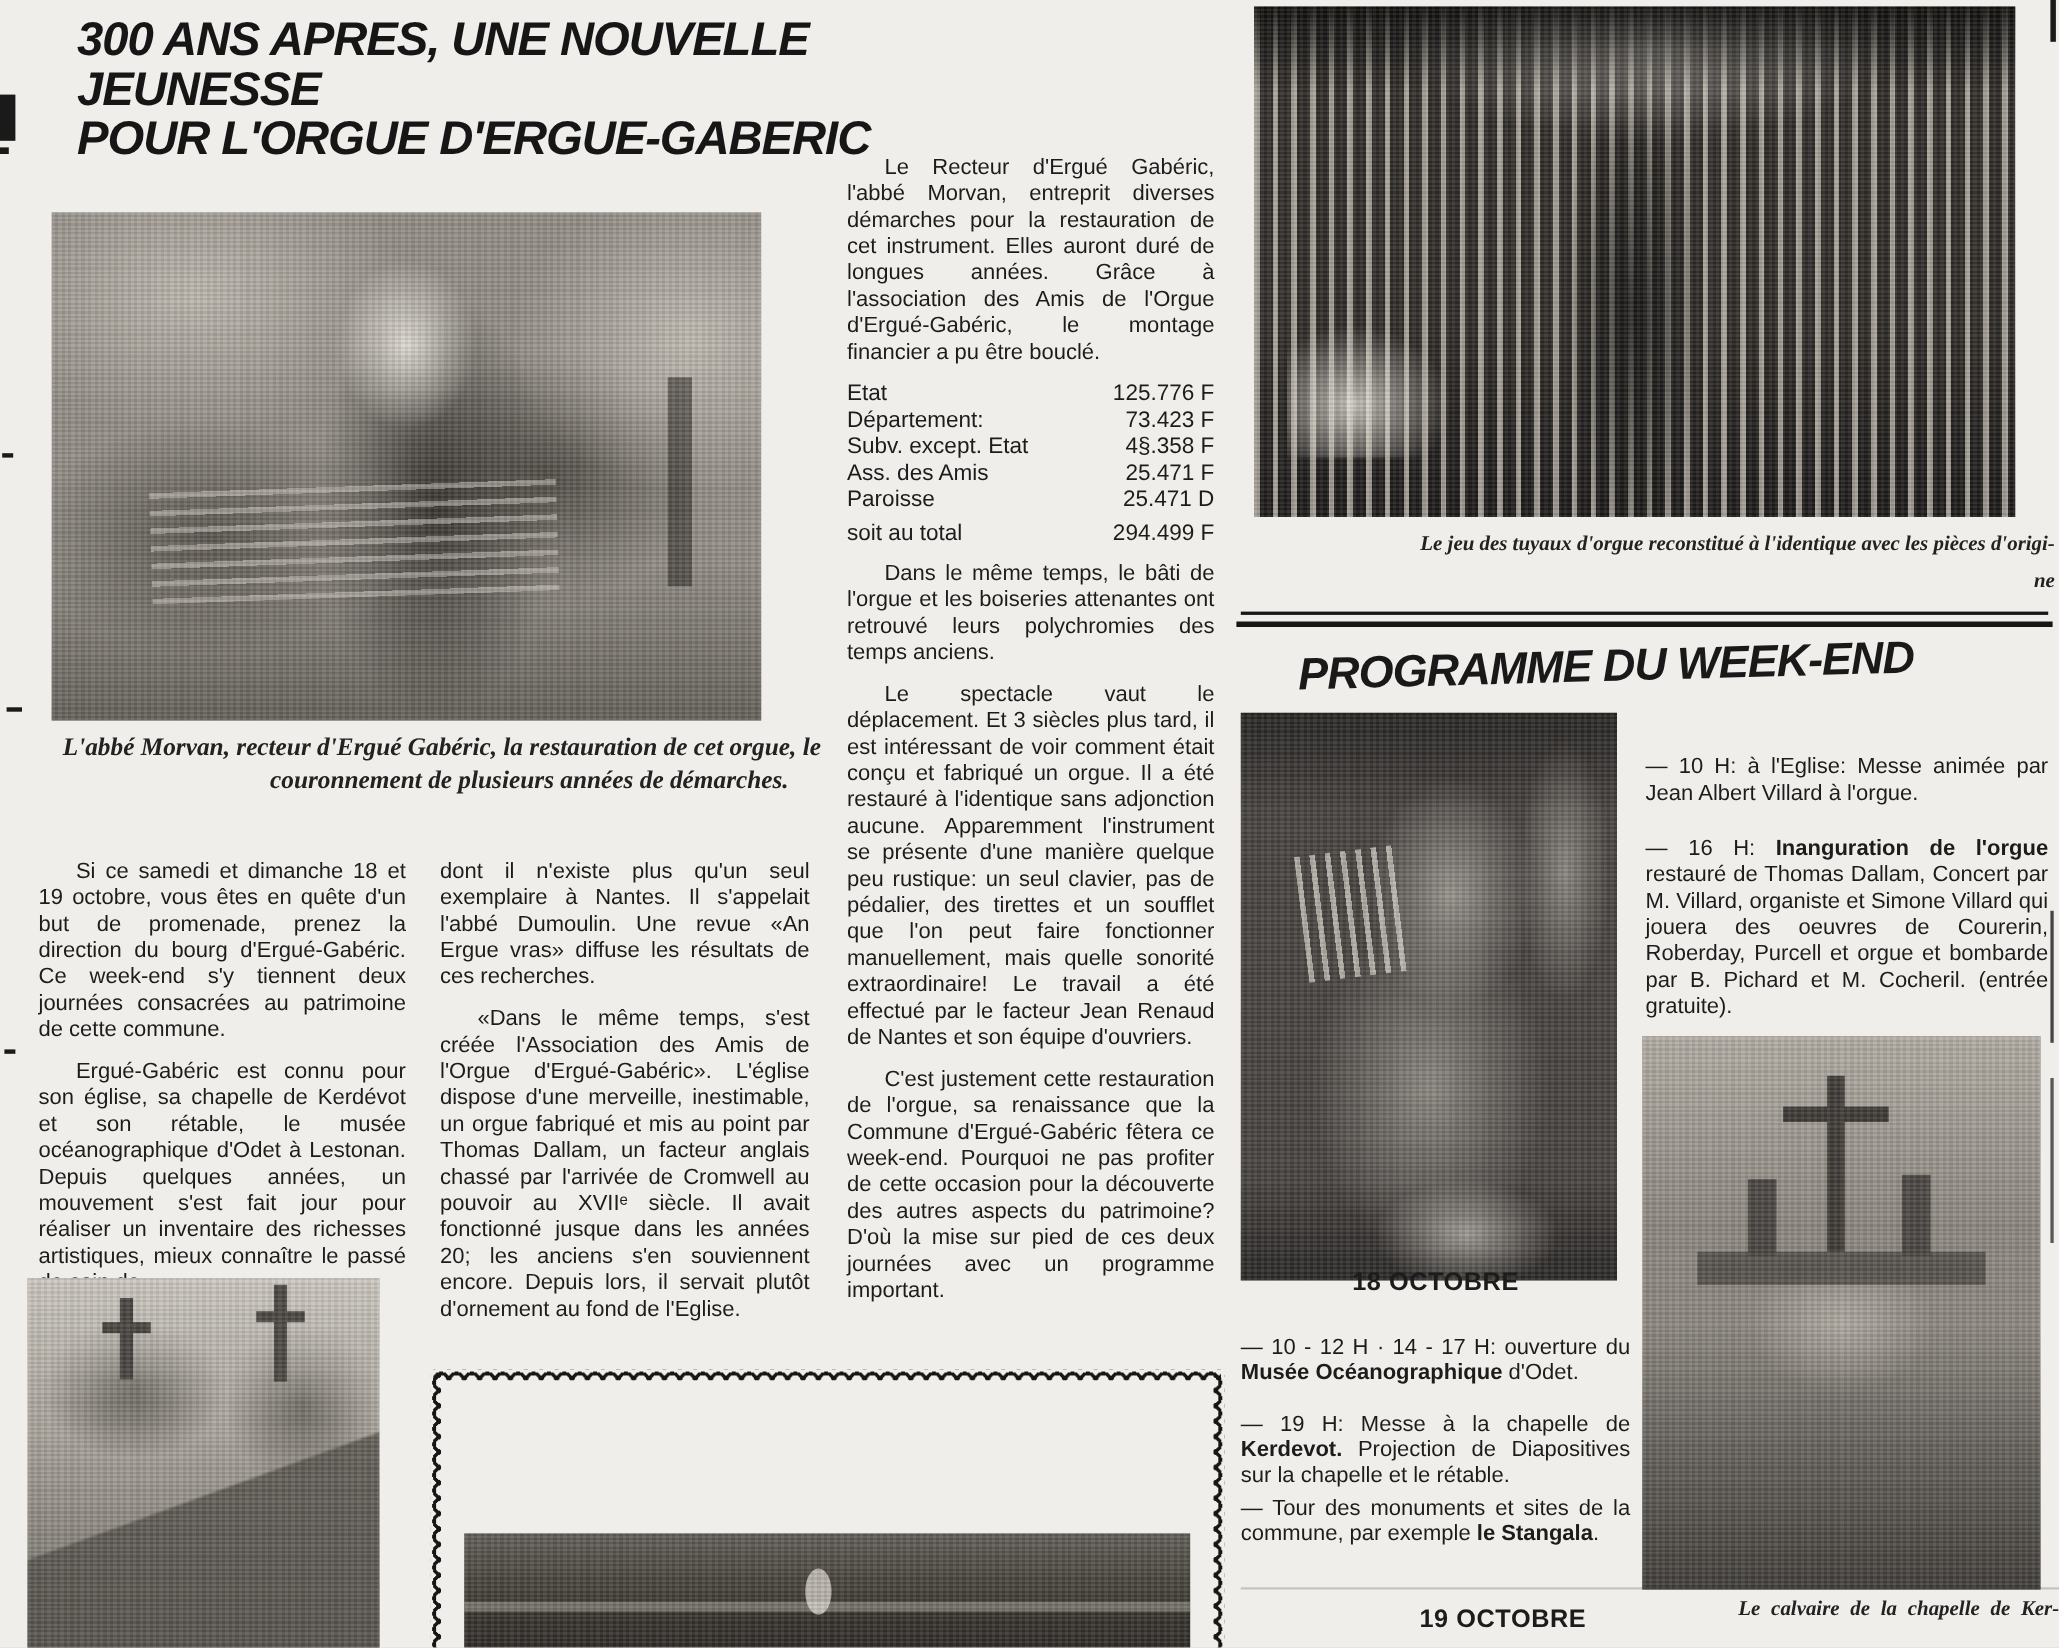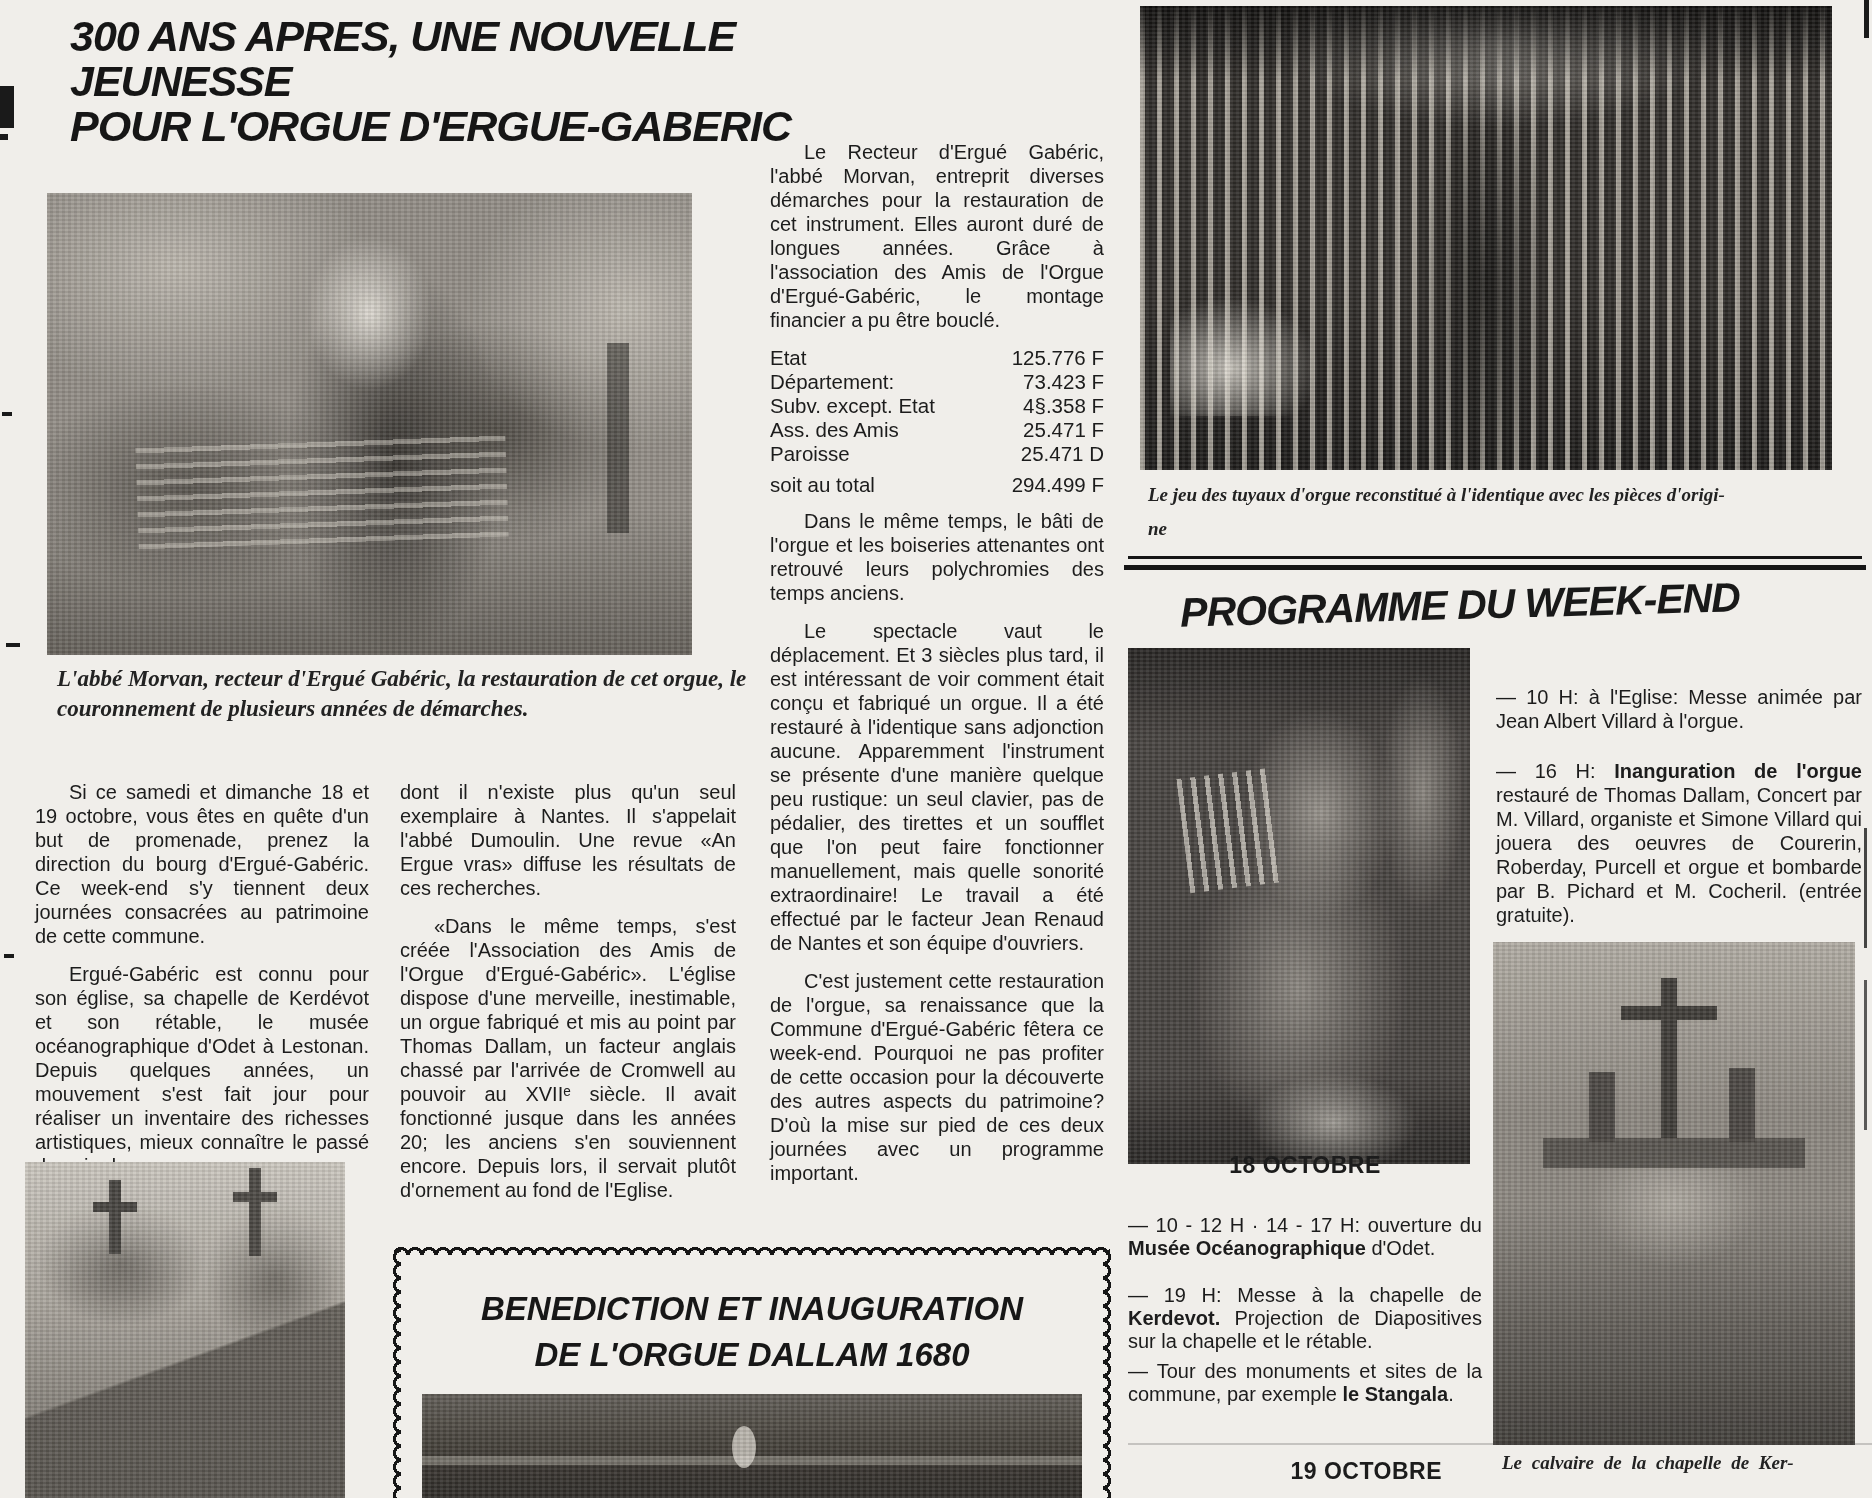--- a/index.html
+++ b/index.html
@@ -15,21 +15,21 @@
   }
   
   .bodycol{font-size:20px;line-height:24px;text-align:justify;}
   .bodycol p{margin:0 0 14px 0;}
   .ind{text-indent:34px;}
   
   .capser{
     font-family:"Liberation Serif","DejaVu Serif",serif;
     font-weight:bold;font-style:italic;color:#222;
   }
-  .capline{white-space:nowrap;}
+  .capline{white-space:nowrap;text-align:right;}
   
   .fund{margin:2px 0 12px 0;}
   .fundrow{display:flex;justify-content:space-between;font-size:20.5px;line-height:24px;}
   .fundrow .v{text-align:right;}
   .fund .total{margin-top:7px;}
   
   .photo{position:absolute;overflow:hidden;}
   .photo::after{
     content:"";position:absolute;inset:0;
     background:
@@ -191,24 +191,20 @@
     <p style="margin-bottom:24px;"><span>— 10 - 12 H  ·  14 - 17 H: ouverture du </span><span style="font-weight: bold;">Musée Océanographique</span><span> d'Odet.</span></p>
     <p style="margin-bottom:7px;"><span>— 19 H: Messe à la chapelle de </span><span style="font-weight: bold;">Kerdevot.</span><span> Projection de Diapositives sur la chapelle et le rétable.</span></p>
     <p style="margin-bottom:0;"><span>— Tour des monuments et sites de la commune, par exemple </span><span style="font-weight: bold;">le Stangala</span><span>.</span></p>
   </div>
   <div class="abs octhead" style="left:1088px;top:1458px;width:354px;text-align:right;">19 OCTOBRE</div>
 
   <div class="wavebox" style="left:400px;top:1254px;width:704px;height:244px;">
     <div class="wave-top"></div>
     <div class="wave-left"></div>
     <div class="wave-right"></div>
-    <div class="boxtitle" style="margin-top:32px;">
-      <div>BENEDICTION ET INAUGURATION</div>
-      <div>DE L'ORGUE DALLAM 1680</div>
-    </div>
     <div class="photo" style="left:22px;top:140px;width:660px;height:104px;background:linear-gradient(180deg,#615d57 0%, #4a463f 40%, #393530 70%, #2f2c28 100%);">
       <div style="position:absolute;left:0;top:62px;width:660px;height:9px;background:rgba(222,217,207,.35);"></div>
       <div style="position:absolute;left:310px;top:32px;width:24px;height:42px;border-radius:50%;background:rgba(232,228,219,.7);"></div>
     </div>
   </div>
 
   <div class="mark" style="left:0;top:86px;width:14px;height:42px;"></div>
   <div class="mark" style="left:0;top:134px;width:8px;height:6px;"></div>
   <div class="mark" style="left:2px;top:412px;width:10px;height:4px;"></div>
   <div class="mark" style="left:6px;top:643px;width:14px;height:4px;"></div>

